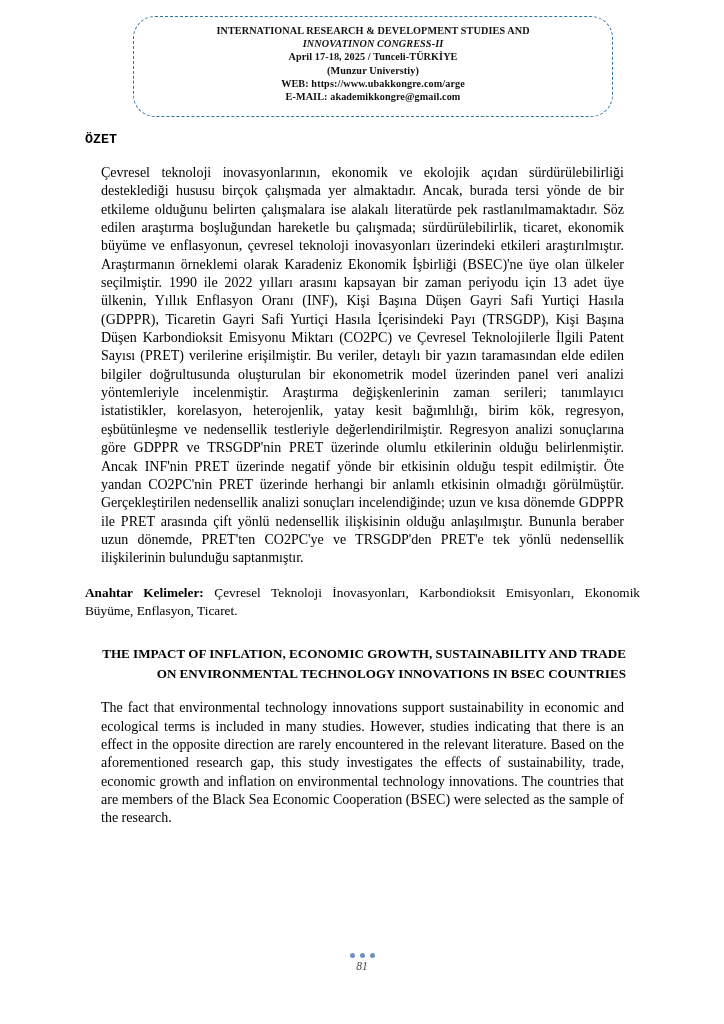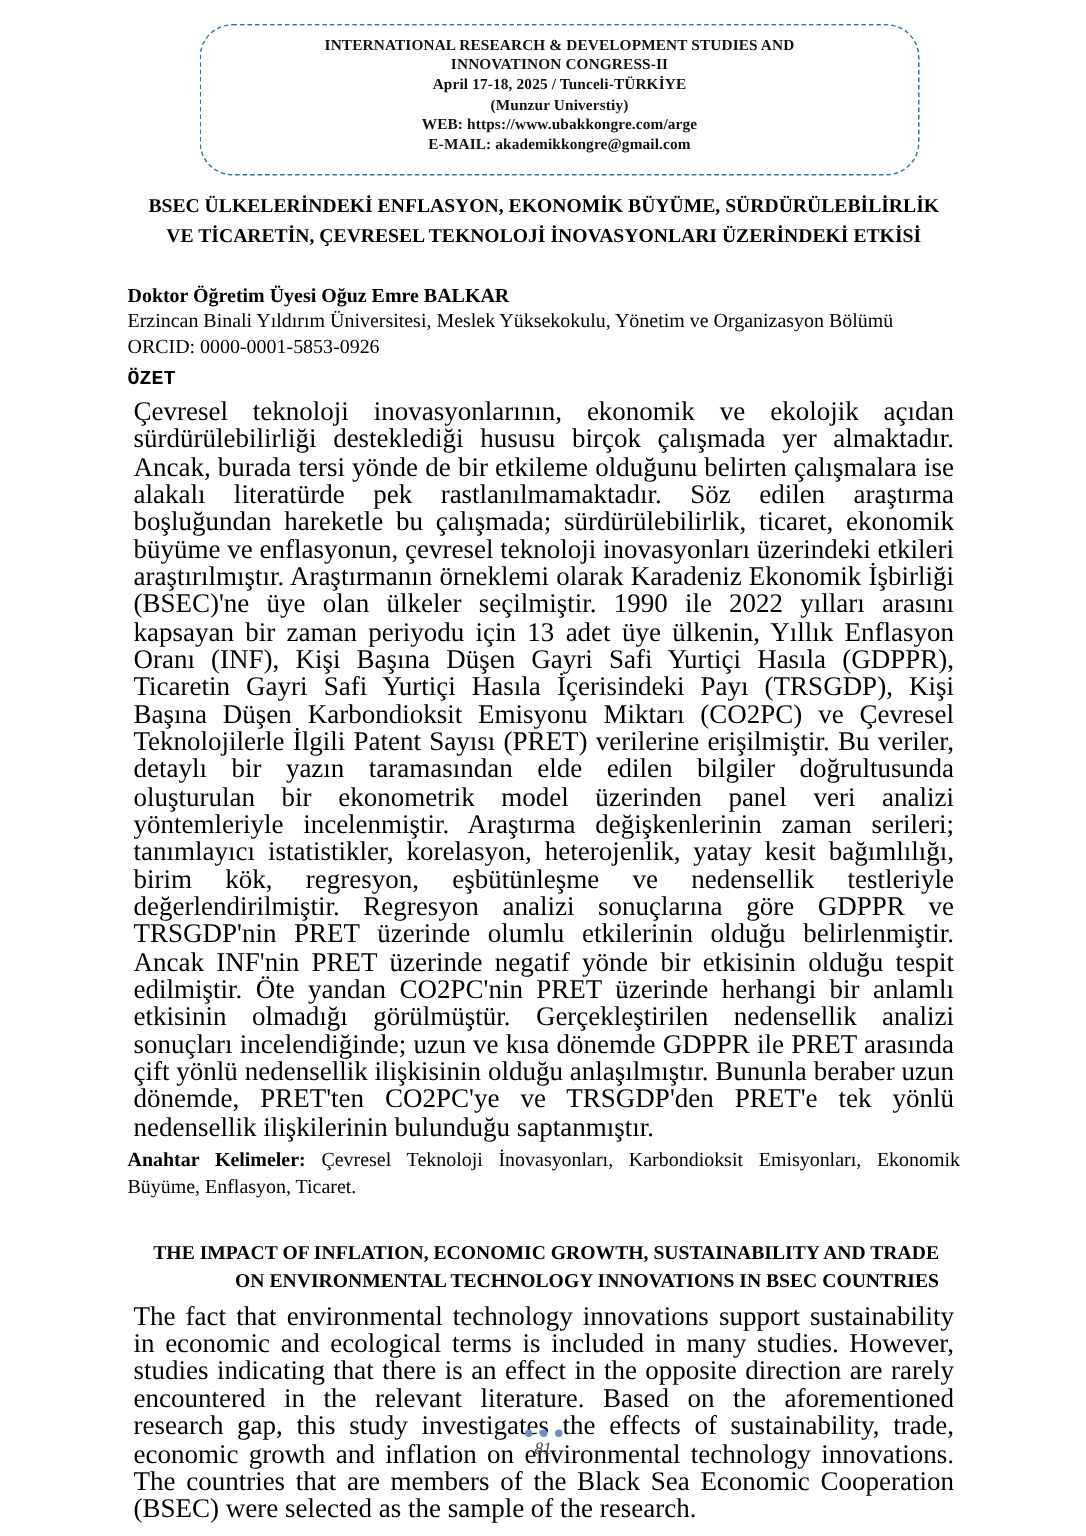--- a/index.html
+++ b/index.html
@@ -47,20 +47,21 @@
     font-weight: bold;
     font-size: 10.2px;
     line-height: 13.2px;
     text-align: center;
     color: #111111;
     letter-spacing: 0.1px;
     white-space: nowrap;
   }
   .header-line.congress {
     font-size: 10.2px;
+    font-style: italic;
   }
 
   
   .content {
     position: absolute;
     left: 85px;
     top: 127px;
     width: 555px;
   }
 
@@ -97,23 +98,23 @@
 
   .section-heading {
     font-weight: bold;
     font-size: 13.3px;
     line-height: 17px;
     margin: 4px 0 0 0;
     font-family: Liberation Mono, monospace;
   }
 
   .abstract-para {
-    font-size: 18px;
+    font-size: 14px;
     line-height: 18.35px;
-    margin: 4px;
+    margin: 16px;
     text-align: justify;
     text-align-last: left;
     hyphens: none;
   }
 
   .keywords {
     font-size: 13.3px;
     line-height: 18.35px;
     margin: 0;
     text-align: justify;
@@ -177,27 +178,21 @@
     <div class="header-line">INTERNATIONAL RESEARCH &amp; DEVELOPMENT STUDIES AND</div>
     <div class="header-line congress">INNOVATINON CONGRESS-II</div>
     <div class="header-line">April 17-18, 2025 / Tunceli-TÜRKİYE</div>
     <div class="header-line">(Munzur Universtiy)</div>
     <div class="header-line">WEB: https://www.ubakkongre.com/arge</div>
     <div class="header-line">E-MAIL: akademikkongre@gmail.com</div>
   </div>
 
   <div class="content">
 
-    <h1 class="doc-title">BSEC ÜLKELERİNDEKİ ENFLASYON, EKONOMİK BÜYÜME, SÜRDÜRÜLEBİLİRLİK VE TİCARETİN, ÇEVRESEL TEKNOLOJİ İNOVASYONLARI ÜZERİNDEKİ ETKİSİ</h1>
-
-    <div class="author-block">
-      <p class="author-name">Doktor Öğretim Üyesi Oğuz Emre BALKAR</p>
-      <p class="author-affil">Erzincan Binali Yıldırım Üniversitesi, Meslek Yüksekokulu, Yönetim ve Organizasyon Bölümü</p>
-      <p class="author-orcid">ORCID: 0000-0001-5853-0926</p>
-    </div>
+
 
     <h2 class="section-heading">ÖZET</h2>
     <p class="abstract-para">Çevresel teknoloji inovasyonlarının, ekonomik ve ekolojik açıdan sürdürülebilirliği desteklediği hususu birçok çalışmada yer almaktadır. Ancak, burada tersi yönde de bir etkileme olduğunu belirten çalışmalara ise alakalı literatürde pek rastlanılmamaktadır. Söz edilen araştırma boşluğundan hareketle bu çalışmada; sürdürülebilirlik, ticaret, ekonomik büyüme ve enflasyonun, çevresel teknoloji inovasyonları üzerindeki etkileri araştırılmıştır. Araştırmanın örneklemi olarak Karadeniz Ekonomik İşbirliği (BSEC)'ne üye olan ülkeler seçilmiştir. 1990 ile 2022 yılları arasını kapsayan bir zaman periyodu için 13 adet üye ülkenin, Yıllık Enflasyon Oranı (INF), Kişi Başına Düşen Gayri Safi Yurtiçi Hasıla (GDPPR), Ticaretin Gayri Safi Yurtiçi Hasıla İçerisindeki Payı (TRSGDP), Kişi Başına Düşen Karbondioksit Emisyonu Miktarı (CO2PC) ve Çevresel Teknolojilerle İlgili Patent Sayısı (PRET) verilerine erişilmiştir. Bu veriler, detaylı bir yazın taramasından elde edilen bilgiler doğrultusunda oluşturulan bir ekonometrik model üzerinden panel veri analizi yöntemleriyle incelenmiştir. Araştırma değişkenlerinin zaman serileri; tanımlayıcı istatistikler, korelasyon, heterojenlik, yatay kesit bağımlılığı, birim kök, regresyon, eşbütünleşme ve nedensellik testleriyle değerlendirilmiştir. Regresyon analizi sonuçlarına göre GDPPR ve TRSGDP'nin PRET üzerinde olumlu etkilerinin olduğu belirlenmiştir. Ancak INF'nin PRET üzerinde negatif yönde bir etkisinin olduğu tespit edilmiştir. Öte yandan CO2PC'nin PRET üzerinde herhangi bir anlamlı etkisinin olmadığı görülmüştür. Gerçekleştirilen nedensellik analizi sonuçları incelendiğinde; uzun ve kısa dönemde GDPPR ile PRET arasında çift yönlü nedensellik ilişkisinin olduğu anlaşılmıştır. Bununla beraber uzun dönemde, PRET'ten CO2PC'ye ve TRSGDP'den PRET'e tek yönlü nedensellik ilişkilerinin bulunduğu saptanmıştır.</p>
     <p class="keywords"><b>Anahtar Kelimeler:</b><span> Çevresel Teknoloji İnovasyonları, Karbondioksit Emisyonları, Ekonomik Büyüme, Enflasyon, Ticaret.</span></p>
 
     <h1 class="en-title">THE IMPACT OF INFLATION, ECONOMIC GROWTH, SUSTAINABILITY AND TRADE ON ENVIRONMENTAL TECHNOLOGY INNOVATIONS IN BSEC COUNTRIES</h1>
 
     <p class="abstract-para">The fact that environmental technology innovations support sustainability in economic and ecological terms is included in many studies. However, studies indicating that there is an effect in the opposite direction are rarely encountered in the relevant literature. Based on the aforementioned research gap, this study investigates the effects of sustainability, trade, economic growth and inflation on environmental technology innovations. The countries that are members of the Black Sea Economic Cooperation (BSEC) were selected as the sample of the research.</p>
 
   </div>

